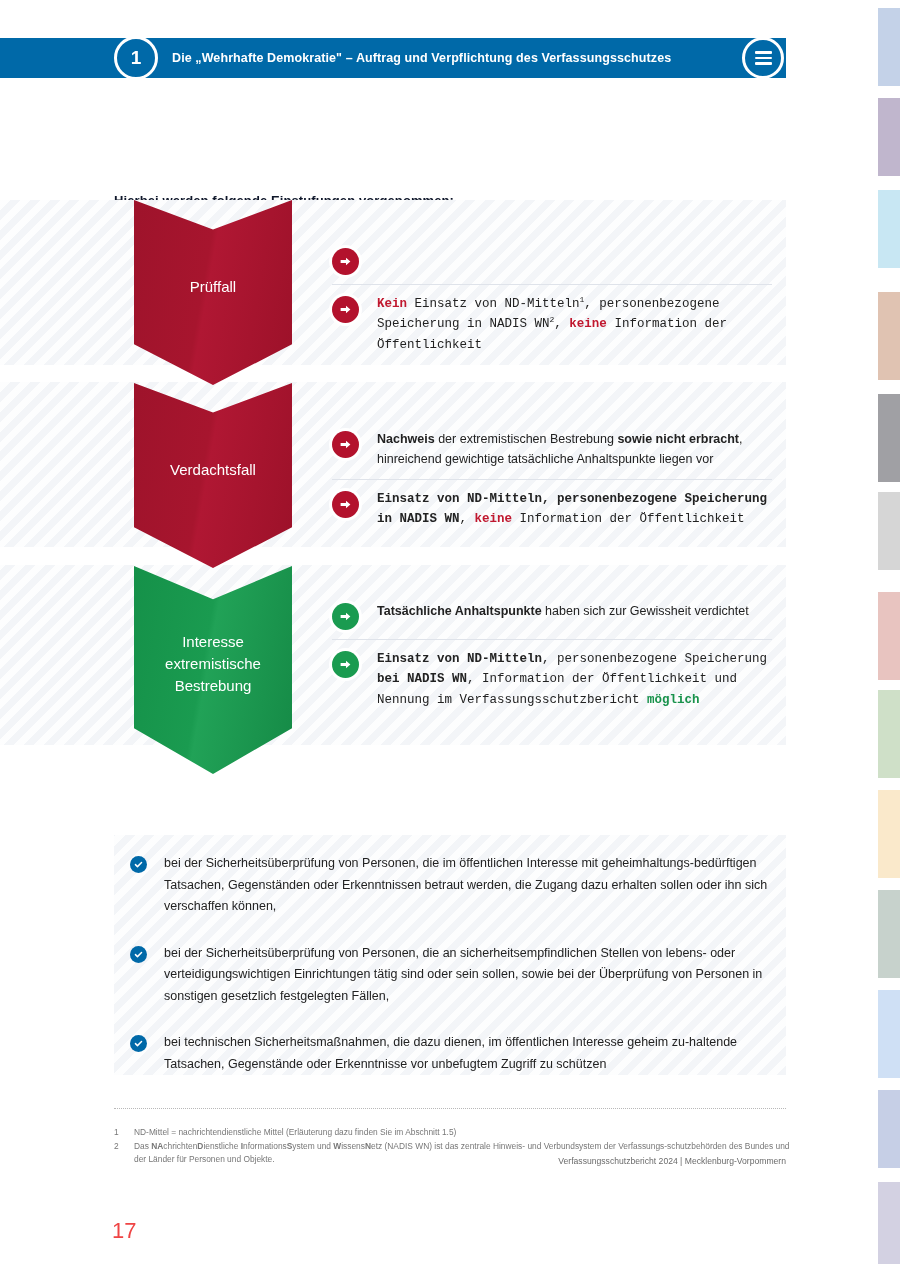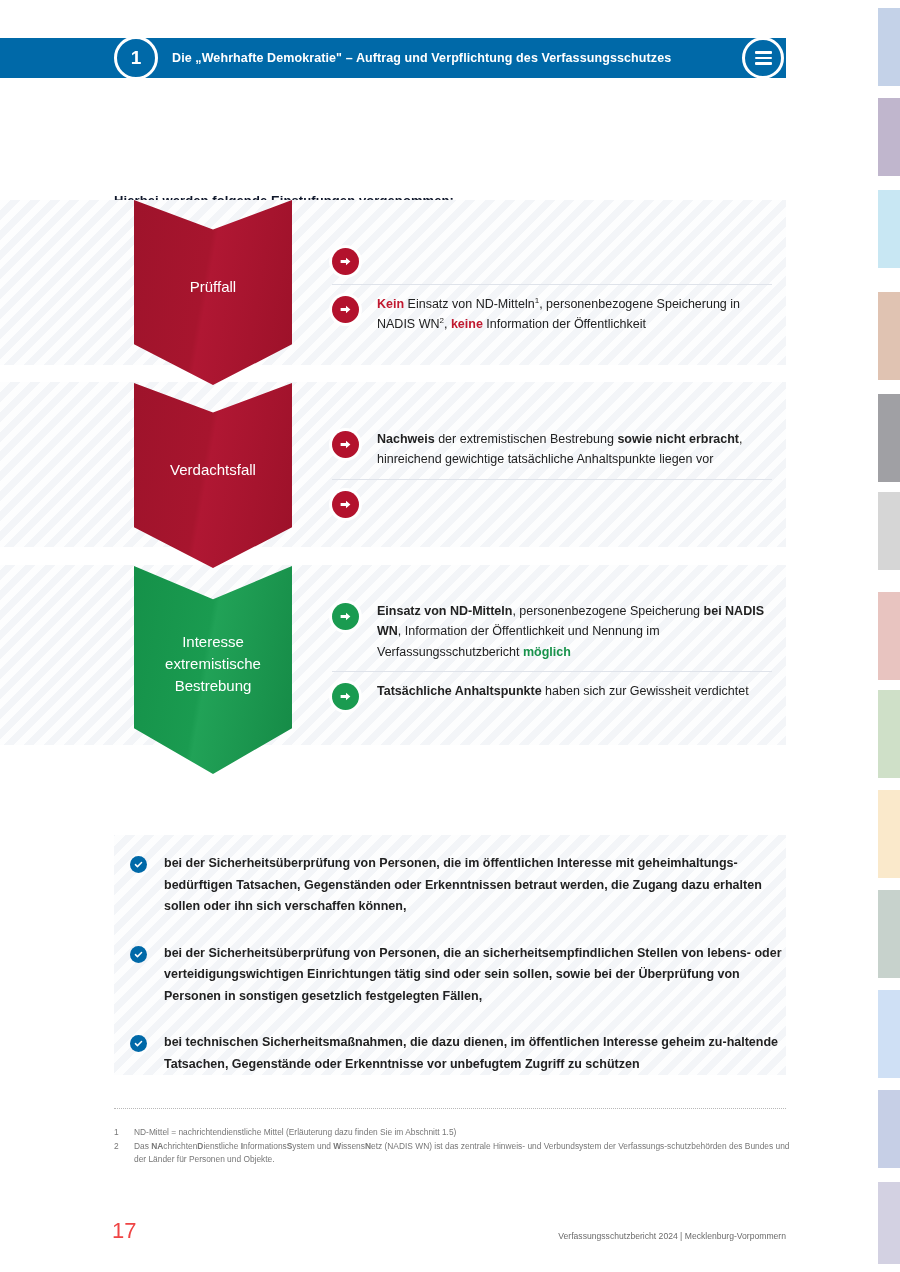--- a/index.html
+++ b/index.html
@@ -88,39 +88,39 @@
             background: linear-gradient(100deg,#9e132b 0%,#a7152e 44%,#b01733 47%,#9c1129 100%); }
   #chev-3 { top: 566px; height: 208px;
             background: linear-gradient(100deg,#159149 0%,#1a9b50 44%,#21a257 47%,#158a46 100%); }
 
   
   .rows { position: absolute; left: 332px; width: 440px; }
   #rows-1 { top: 237px; }
   #rows-2 { top: 420px; }
   #rows-3 { top: 592px; }
   .row { display: flex; align-items: flex-start; gap: 18px; padding: 9px 0; }
-  .row + .row { border-top: 1px solid #dfe3ea; }
+  .row + .row { border-top: 1px solid #dfe3ea; font-family: Liberation Mono, monospace; }
   .bullet {
     flex: 0 0 auto; width: 27px; height: 27px; border-radius: 50%;
     display: flex; align-items: center; justify-content: center;
     margin-top: 2px;
     box-shadow: 0 0 0 3px #ffffff;
   }
   .bullet.red  { background: #b3122d; }
   .bullet.green{ background: #1a9b50; }
   .bullet svg { width: 13px; height: 13px; display: block; }
   .row-txt { font-size: 12.5px; line-height: 1.62; color: #222; }
   .row-txt b { font-weight: bold; }
   .row-txt .red  { color: #c0182f; font-weight: bold; }
   .row-txt .green{ color: #18924b; font-weight: bold; }
   .row-txt sup { font-size: 8px; vertical-align: super; }
 
   
   .checks { position: absolute; left: 130px; top: 853px; width: 660px; }
-  .chk-item { display: flex; align-items: flex-start; gap: 17px; margin-bottom: 25px; font-weight: bold; }
+  .chk-item { display: flex; align-items: flex-start; gap: 17px; margin-bottom: 25px; }
   .chk-icon {
     flex: 0 0 auto; width: 17px; height: 17px; border-radius: 50%;
     background: #0069a8; margin-top: 3px;
     display: flex; align-items: center; justify-content: center;
   }
   .chk-icon svg { width: 9px; height: 9px; display: block; }
   .chk-txt { font-size: 12.5px; line-height: 1.72; color: #222; }
 
   
   .fn-rule {
@@ -131,21 +131,21 @@
   .fn { display: flex; gap: 9px; font-size: 8.4px; line-height: 1.62; color: #777; }
   .fn .num { flex: 0 0 11px; }
   .fn b { color: #777; font-weight: bold; }
 
   
   .pg-num {
     position: absolute; left: 112px; top: 1218px;
     font-size: 22px; color: #ef4444;
   }
   .pg-foot {
-    position: absolute; right: 114px; top: 1231px;
+    position: absolute; right: 114px; top: 1156px;
     font-size: 8.6px; color: #6a6a6a; white-space: nowrap;
   }
 
   
   .swatches { position: absolute; left: 878px; top: 0; width: 22px; height: 1272px; }
   .sw { position: absolute; left: 0; width: 22px; }
 </style>
 </head>
 <body>
 
@@ -204,38 +204,39 @@
           </svg>
         </span>
         <span class="row-txt"><b>Nachweis</b> der extremistischen Bestrebung <b>sowie nicht erbracht</b>, hinreichend gewichtige tatsächliche Anhaltspunkte liegen vor</span>
       </div>
       <div class="row">
         <span class="bullet red">
           <svg viewBox="0 0 16 16">
             <path d="M2 6.3h6.6V3.4L14 8l-5.4 4.6V9.7H2z" fill="#fff"></path>
           </svg>
         </span>
+        <span class="row-txt"><b>Einsatz von ND-Mitteln, personenbezogene Speicherung in NADIS WN</b>, <span class="red">keine</span> Information der Öffentlichkeit</span>
       </div>
     </div>
   <div class="rows" id="rows-3">
       <div class="row">
         <span class="bullet green">
           <svg viewBox="0 0 16 16">
             <path d="M2 6.3h6.6V3.4L14 8l-5.4 4.6V9.7H2z" fill="#fff"></path>
           </svg>
         </span>
+        <span class="row-txt"><b>Tatsächliche Anhaltspunkte</b> haben sich zur Gewissheit verdichtet</span>
+      </div>
+      <div class="row">
+        <span class="bullet green">
+          <svg viewBox="0 0 16 16">
+            <path d="M2 6.3h6.6V3.4L14 8l-5.4 4.6V9.7H2z" fill="#fff"></path>
+          </svg>
+        </span>
         <span class="row-txt"><b>Einsatz von ND-Mitteln</b>, personenbezogene Speicherung <b>bei NADIS WN</b>, Information der Öffentlichkeit und Nennung im Verfassungsschutzbericht <span class="green">möglich</span></span>
-      </div>
-      <div class="row">
-        <span class="bullet green">
-          <svg viewBox="0 0 16 16">
-            <path d="M2 6.3h6.6V3.4L14 8l-5.4 4.6V9.7H2z" fill="#fff"></path>
-          </svg>
-        </span>
-        <span class="row-txt"><b>Tatsächliche Anhaltspunkte</b> haben sich zur Gewissheit verdichtet</span>
       </div>
     </div>
 
   <div class="checks" id="checks">
       <div class="chk-item">
         <span class="chk-icon">
           <svg viewBox="0 0 16 16">
             <path d="M2.6 8.2 6.2 11.8 13.4 4.6" stroke="#fff" stroke-width="2.6" fill="none" stroke-linecap="round" stroke-linejoin="round"></path>
           </svg>
         </span>

